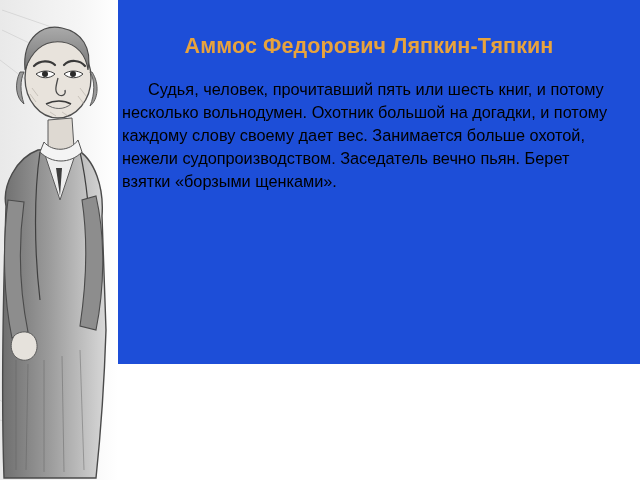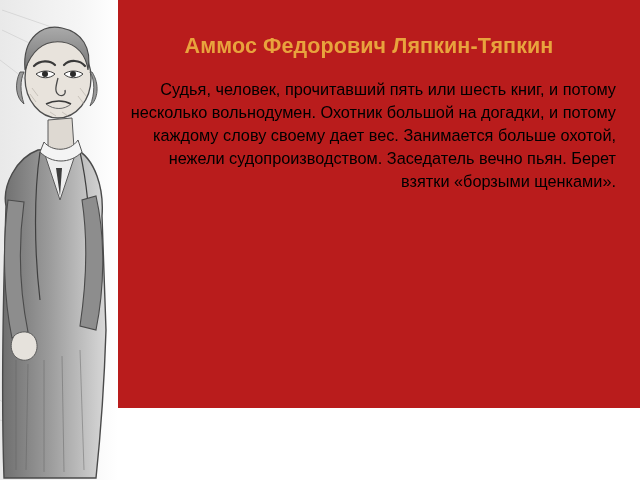--- a/index.html
+++ b/index.html
@@ -9,22 +9,22 @@
   body {
     width: 640px;
     height: 480px;
     background: #ffffff;
     font-family: "Liberation Sans", sans-serif;
     overflow: hidden;
   }
   .slide {
     position: relative;
     width: 640px;
-    height: 408px;
-    background: #b91c1c;
+    height: 364px;
+    background: #1d4ed8;
     box-sizing: border-box;
   }
 
   
   .illustration {
     position: absolute;
     left: 0;
     top: 0;
     width: 118px;
     height: 480px;
@@ -60,21 +60,20 @@
     font-size: 16.3px;
     line-height: 1.42;
     text-align: left;
     margin: 0;
   }
   .para {
     margin: 0;
   }
   .para.indent {
     text-indent: 26px;
-    text-align: right;
   }
 </style>
 </head>
 <body>
 
 <div class="slide">
 
   <div class="illustration">
     <svg width="118" height="480" viewBox="0 0 118 480" xmlns="http://www.w3.org/2000/svg" aria-hidden="true">
       <defs>

